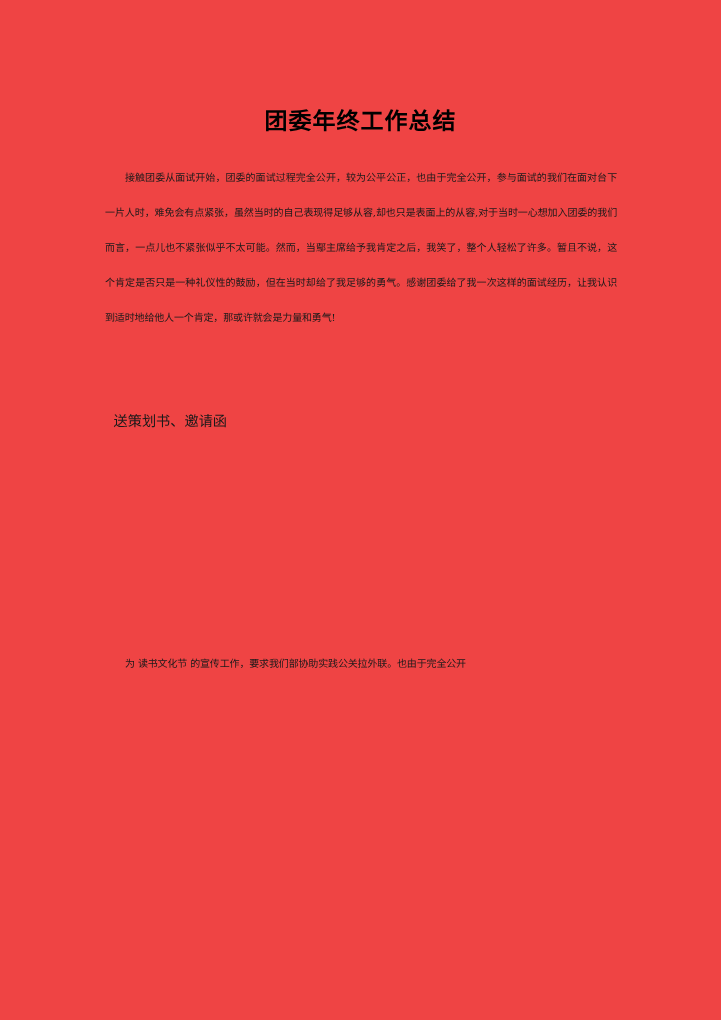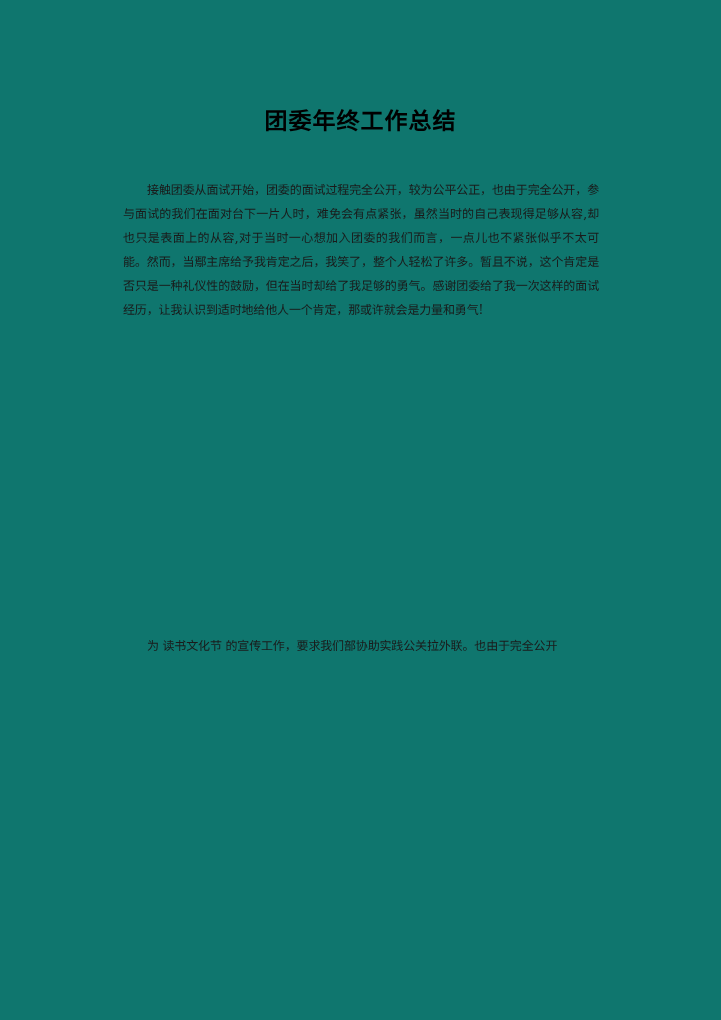--- a/index.html
+++ b/index.html
@@ -9,21 +9,21 @@
     background: #ffffff;
   }
   body {
     font-family: "DejaVu Serif", "Liberation Serif", serif;
     color: #000000;
   }
   .page {
     position: relative;
     width: 721px;
     height: 1020px;
-    background: #0f766e;
+    background: #ef4444;
     overflow: hidden;
     box-sizing: border-box;
   }
   .doc-title {
     position: absolute;
     left: 0;
     top: 92px;
     width: 721px;
     text-align: center;
     font-size: 23px;
@@ -33,23 +33,23 @@
     color: #000000;
     font-family: "DejaVu Serif", "Liberation Serif", serif;
   }
   .body-block {
     position: absolute;
     left: 105px;
     top: 160px;
     width: 512px;
   }
   p.para {
-    margin: 18px;
-    font-size: 12px;
-    line-height: 24px;
+    margin: 0;
+    font-size: 10px;
+    line-height: 35px;
     text-align: justify;
     text-justify: inter-ideograph;
     text-indent: 2em;
     color: #1a1a1a;
     font-family: "DejaVu Serif", "Liberation Serif", serif;
     word-break: break-all;
   }
   p.para.tight {
     letter-spacing: -0.15px;
   }
@@ -71,20 +71,21 @@
 <div class="page">
 
   <h1 class="doc-title">团委年终工作总结</h1>
 
   <div class="body-block">
 
     <p class="para tight">接触团委从面试开始，团委的面试过程完全公开，较为公平公正，也由于完全公开，参与面试的我们在面对台下一片人时，难免会有点紧张，虽然当时的自己表现得足够从容,却也只是表面上的从容,对于当时一心想加入团委的我们而言，一点儿也不紧张似乎不太可能。然而，当鄢主席给予我肯定之后，我笑了，整个人轻松了许多。暂且不说，这个肯定是否只是一种礼仪性的鼓励，但在当时却给了我足够的勇气。感谢团委给了我一次这样的面试经历，让我认识到适时地给他人一个肯定，那或许就会是力量和勇气!</p>
 
     <div class="spacer-lg"></div>
 
+    <h2 class="section">送策划书、邀请函</h2>
 
     <div class="spacer-md"></div>
 
 
     <div class="spacer-lg"></div>
 
 
     <div class="spacer-md"></div>
 
     <p class="para tight">为 读书文化节 的宣传工作，要求我们部协助实践公关拉外联。也由于完全公开</p>

